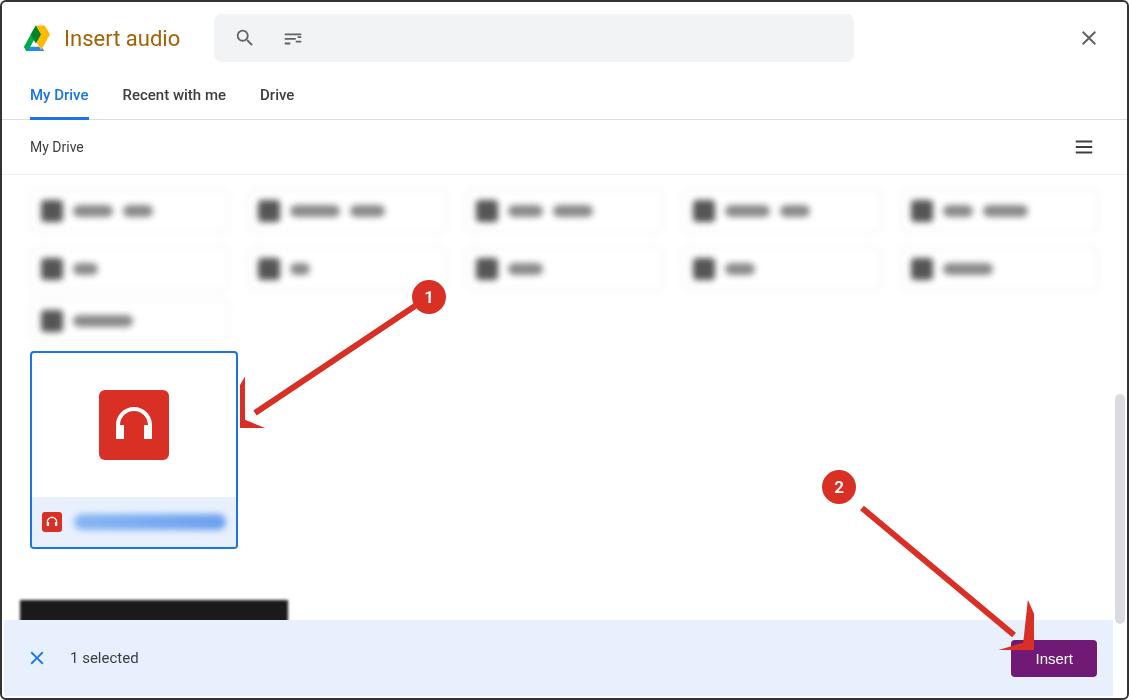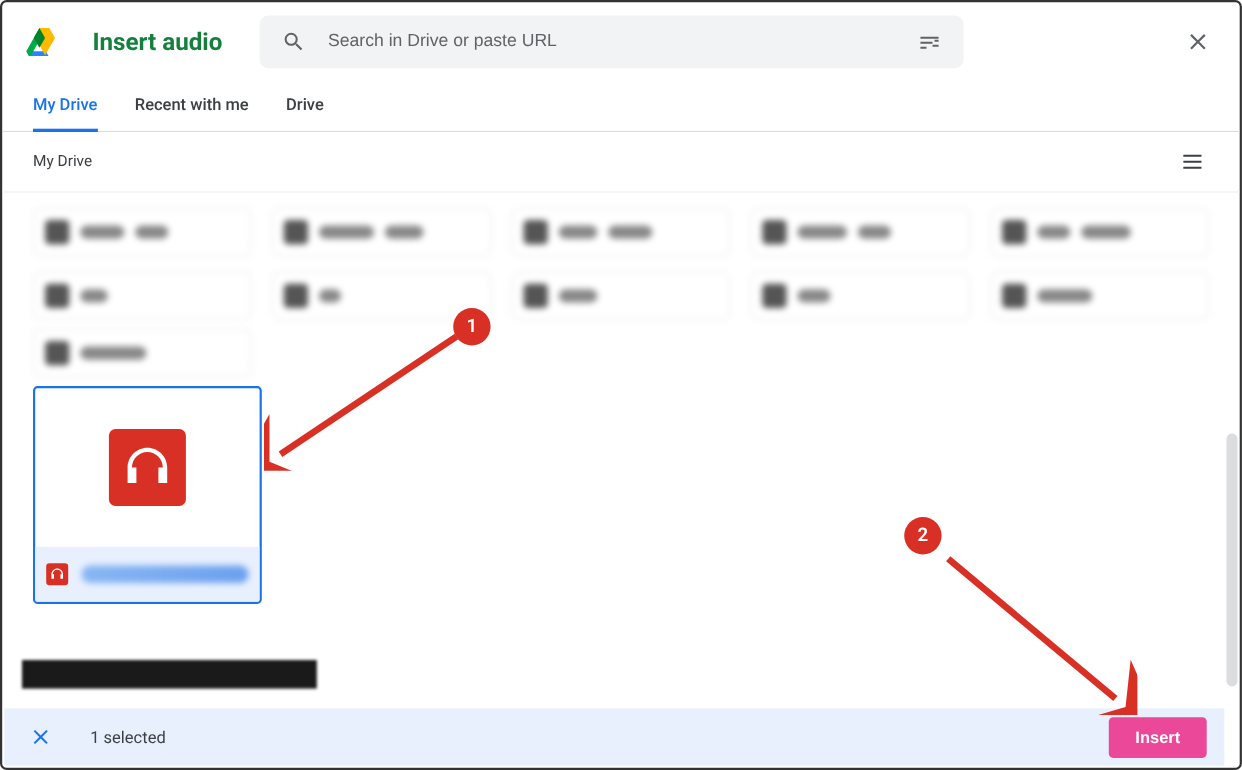--- a/index.html
+++ b/index.html
@@ -15,24 +15,23 @@
   }
   .header {
     display: flex;
     align-items: center;
     padding: 12px 20px;
     gap: 14px;
   }
   .drive-logo svg { display: block; }
   .title {
     font-size: 22px;
-    color: #15803d;
-    font-weight: 700;
+    color: #a16207;
+    font-weight: 400;
     margin-right: 20px;
-    margin-left: 20px;
   }
   .search-wrap {
     flex: 0 0 640px;
     background: #f1f3f4;
     border-radius: 8px;
     display: flex;
     align-items: center;
     height: 48px;
     padding: 0 14px;
     gap: 14px;
@@ -172,39 +171,39 @@
   .black-blur {
     position:absolute;
     left: 18px; top: 598px;
     width: 268px; height: 26px;
     background: #1a1a1a;
     filter: blur(1.5px);
   }
   .footer {
     position: absolute;
     left: 2px; right: 14px; bottom: 2px;
-    height: 52px;
+    height: 76px;
     background: #e8f0fe;
     display: flex;
     align-items: center;
     padding: 0 16px;
-    gap: 28px;
+    gap: 16px;
     margin-top: 36px;
   }
   .footer .close-sel { color: #1a73e8; }
   .sel-text { font-size: 15px; color: #3c4043; }
   .insert-btn {
     margin-left: auto;
-    background: #ec4899;
+    background: #701a75;
     color: #fff;
     border: none;
     border-radius: 4px;
     padding: 10px 24px;
     font-size: 15px;
-    font-weight: 700;
+    font-weight: 400;
     cursor: pointer;
   }
   .scrollbar-stub { position:absolute; right:2px; top:392px; width:10px; height:230px; background:#dadce0; border-radius:5px; }
   
   .anno-badge {
     position: absolute;
     width: 34px; height: 34px;
     background: #d93025;
     color: #fff;
     font-weight: 600;
@@ -231,21 +230,20 @@
       <path d="M27 28L6 66l21 0 16-28z" fill="#00AC47" opacity="0"></path>
     </svg>
   </span>
   <span class="title">Insert audio</span>
   <div class="search-wrap">
     <span class="icon-btn">
       <svg width="22" height="22" viewBox="0 0 24 24" fill="#5f6368">
           <path d="M15.5 14h-.79l-.28-.27A6.471 6.471 0 0016 9.5 6.5 6.5 0 109.5 16c1.61 0 3.09-.59 4.23-1.57l.27.28v.79l5 4.99L20.49 19l-4.99-5zM9.5 14A4.5 4.5 0 119.5 5a4.5 4.5 0 010 9z"></path>
         </svg>
     </span>
-    <input type="text" placeholder="Search in Drive or paste URL" style="">
     <span class="icon-btn">
       <svg width="22" height="22" viewBox="0 0 24 24" fill="#5f6368">
           <path d="M3 17h6v2H3v-2zm0-5h12v2H3v-2zm0-5h18v2H3V7zm18 10v-2h-6v2h6zm-4-5v-2h4v2h-4z"></path>
         </svg>
     </span>
   </div>
   <button class="icon-btn close-btn">
     <svg width="24" height="24" viewBox="0 0 24 24" fill="#5f6368">
         <path d="M19 6.41L17.59 5 12 10.59 6.41 5 5 6.41 10.59 12 5 17.59 6.41 19 12 13.41 17.59 19 19 17.59 13.41 12 19 6.41z"></path>
       </svg>

